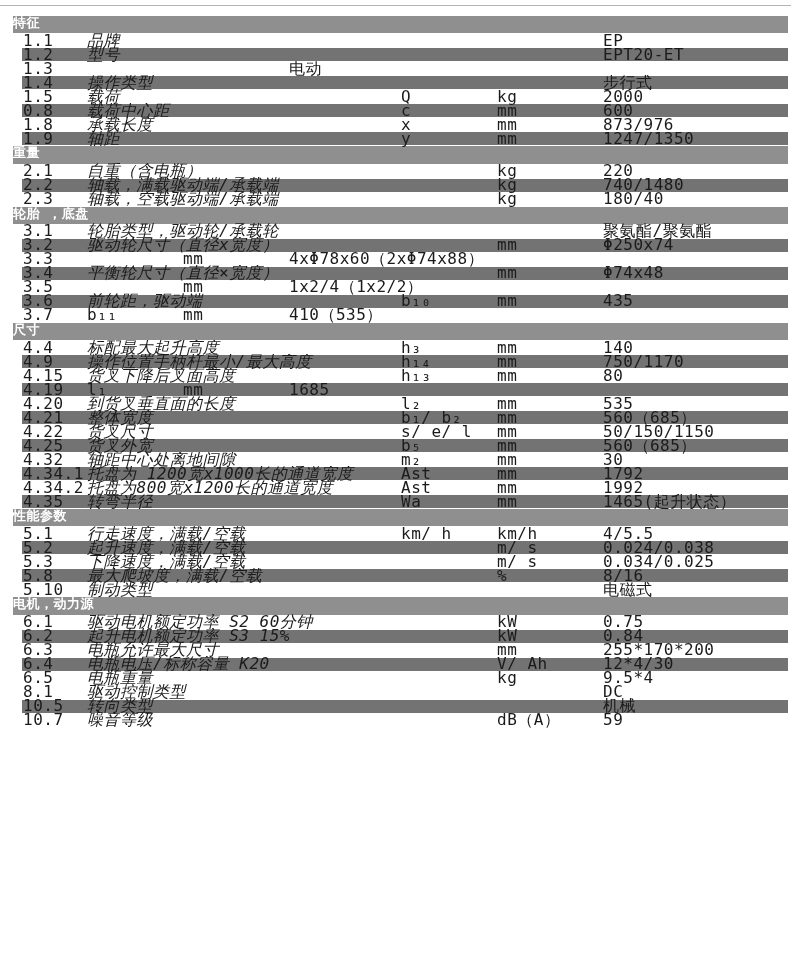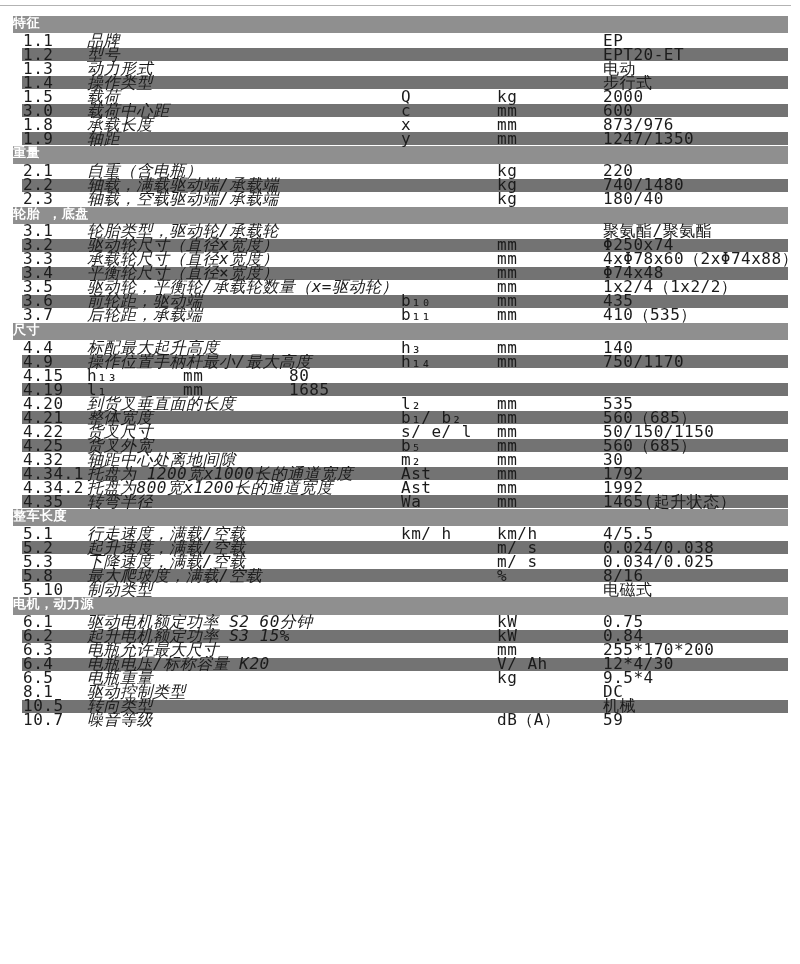--- a/index.html
+++ b/index.html
@@ -86,21 +86,20 @@
   <div class="row alt">
     <span class="c-num">1.2</span>
     <span class="c-desc">型号</span>
     <span class="c-sym"></span>
     <span class="c-unit"></span>
     <span class="c-val">EPT20-ET</span>
   </div>
 
   <div class="row">
     <span class="c-num">1.3</span>
-    <span class="c-desc">动力形式</span>
     <span class="c-sym"></span>
     <span class="c-unit"></span>
     <span class="c-val">电动</span>
   </div>
 
   <div class="row alt">
     <span class="c-num">1.4</span>
     <span class="c-desc">操作类型</span>
     <span class="c-sym"></span>
     <span class="c-unit"></span>
@@ -109,21 +108,21 @@
 
   <div class="row">
     <span class="c-num">1.5</span>
     <span class="c-desc">载荷</span>
     <span class="c-sym">Q</span>
     <span class="c-unit">kg</span>
     <span class="c-val">2000</span>
   </div>
 
   <div class="row alt">
-    <span class="c-num">3.0</span>
+    <span class="c-num">0.8</span>
     <span class="c-desc">载荷中心距</span>
     <span class="c-sym">c</span>
     <span class="c-unit">mm</span>
     <span class="c-val">600</span>
   </div>
 
   <div class="row">
     <span class="c-num">1.8</span>
     <span class="c-desc">承载长度</span>
     <span class="c-sym">x</span>
@@ -182,53 +181,50 @@
   <div class="row alt">
     <span class="c-num">3.2</span>
     <span class="c-desc">驱动轮尺寸（直径x宽度）</span>
     <span class="c-sym"></span>
     <span class="c-unit">mm</span>
     <span class="c-val">Φ250x74</span>
   </div>
 
   <div class="row">
     <span class="c-num">3.3</span>
-    <span class="c-desc">承载轮尺寸（直径x宽度）</span>
     <span class="c-sym"></span>
     <span class="c-unit">mm</span>
     <span class="c-val">4xΦ78x60（2xΦ74x88）</span>
   </div>
 
   <div class="row alt">
     <span class="c-num">3.4</span>
     <span class="c-desc">平衡轮尺寸（直径×宽度）</span>
     <span class="c-sym"></span>
     <span class="c-unit">mm</span>
     <span class="c-val">Φ74x48</span>
   </div>
 
   <div class="row">
     <span class="c-num">3.5</span>
-    <span class="c-desc">驱动轮，平衡轮/承载轮数量（x=驱动轮）</span>
     <span class="c-sym"></span>
     <span class="c-unit">mm</span>
     <span class="c-val">1x2/4（1x2/2）</span>
   </div>
 
   <div class="row alt">
     <span class="c-num">3.6</span>
     <span class="c-desc">前轮距，驱动端</span>
     <span class="c-sym">b₁₀</span>
     <span class="c-unit">mm</span>
     <span class="c-val">435</span>
   </div>
 
   <div class="row">
     <span class="c-num">3.7</span>
-    <span class="c-desc">后轮距，承载端</span>
     <span class="c-sym">b₁₁</span>
     <span class="c-unit">mm</span>
     <span class="c-val">410（535）</span>
   </div>
 
   <div class="section-header">
     <span class="section-title">尺寸</span>
   </div>
 
   <div class="row">
@@ -242,20 +238,21 @@
   <div class="row alt">
     <span class="c-num">4.9</span>
     <span class="c-desc">操作位置手柄杆最小/最大高度</span>
     <span class="c-sym">h₁₄</span>
     <span class="c-unit">mm</span>
     <span class="c-val">750/1170</span>
   </div>
 
   <div class="row">
     <span class="c-num">4.15</span>
+    <span class="c-desc">货叉下降后叉面高度</span>
     <span class="c-sym">h₁₃</span>
     <span class="c-unit">mm</span>
     <span class="c-val">80</span>
   </div>
 
   <div class="row alt">
     <span class="c-num">4.19</span>
     <span class="c-sym">l₁</span>
     <span class="c-unit">mm</span>
     <span class="c-val">1685</span>
@@ -319,21 +316,21 @@
 
   <div class="row alt">
     <span class="c-num">4.35</span>
     <span class="c-desc">转弯半径</span>
     <span class="c-sym">Wa</span>
     <span class="c-unit">mm</span>
     <span class="c-val">1465(起升状态）</span>
   </div>
 
   <div class="section-header">
-    <span class="section-title">整车长度</span>
+    <span class="section-title">性能参数</span>
   </div>
 
   <div class="row">
     <span class="c-num">5.1</span>
     <span class="c-desc">行走速度，满载/空载</span>
     <span class="c-sym">km/ h</span>
     <span class="c-unit">km/h</span>
     <span class="c-val">4/5.5</span>
   </div>
 

